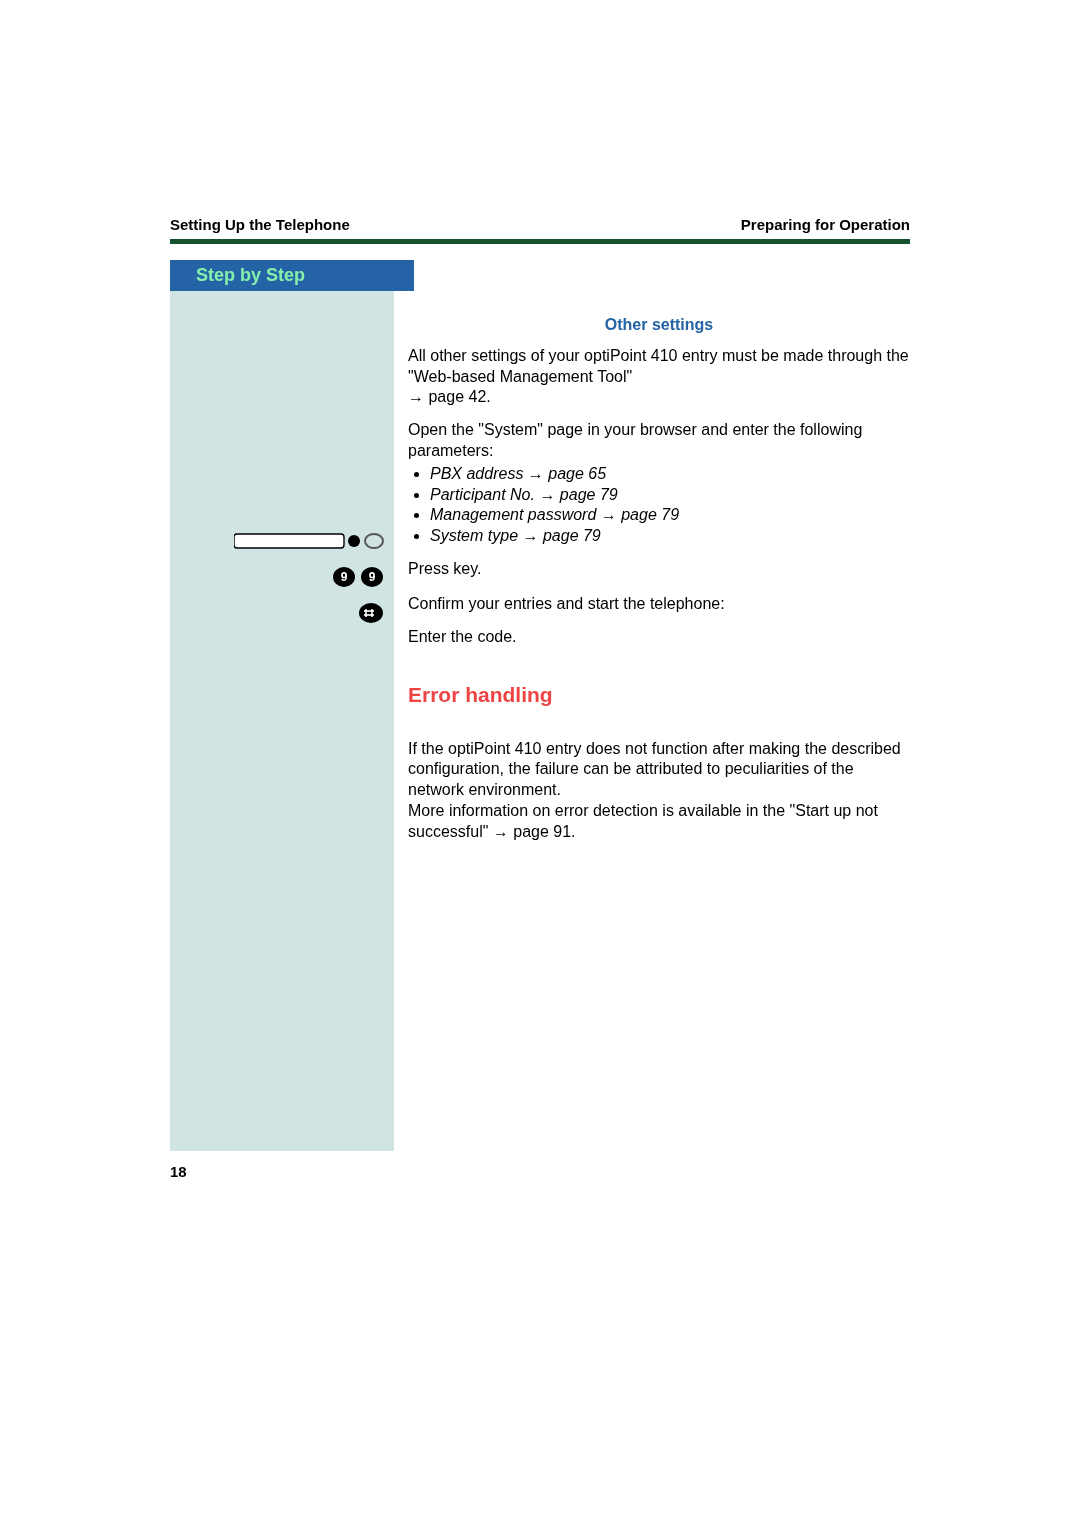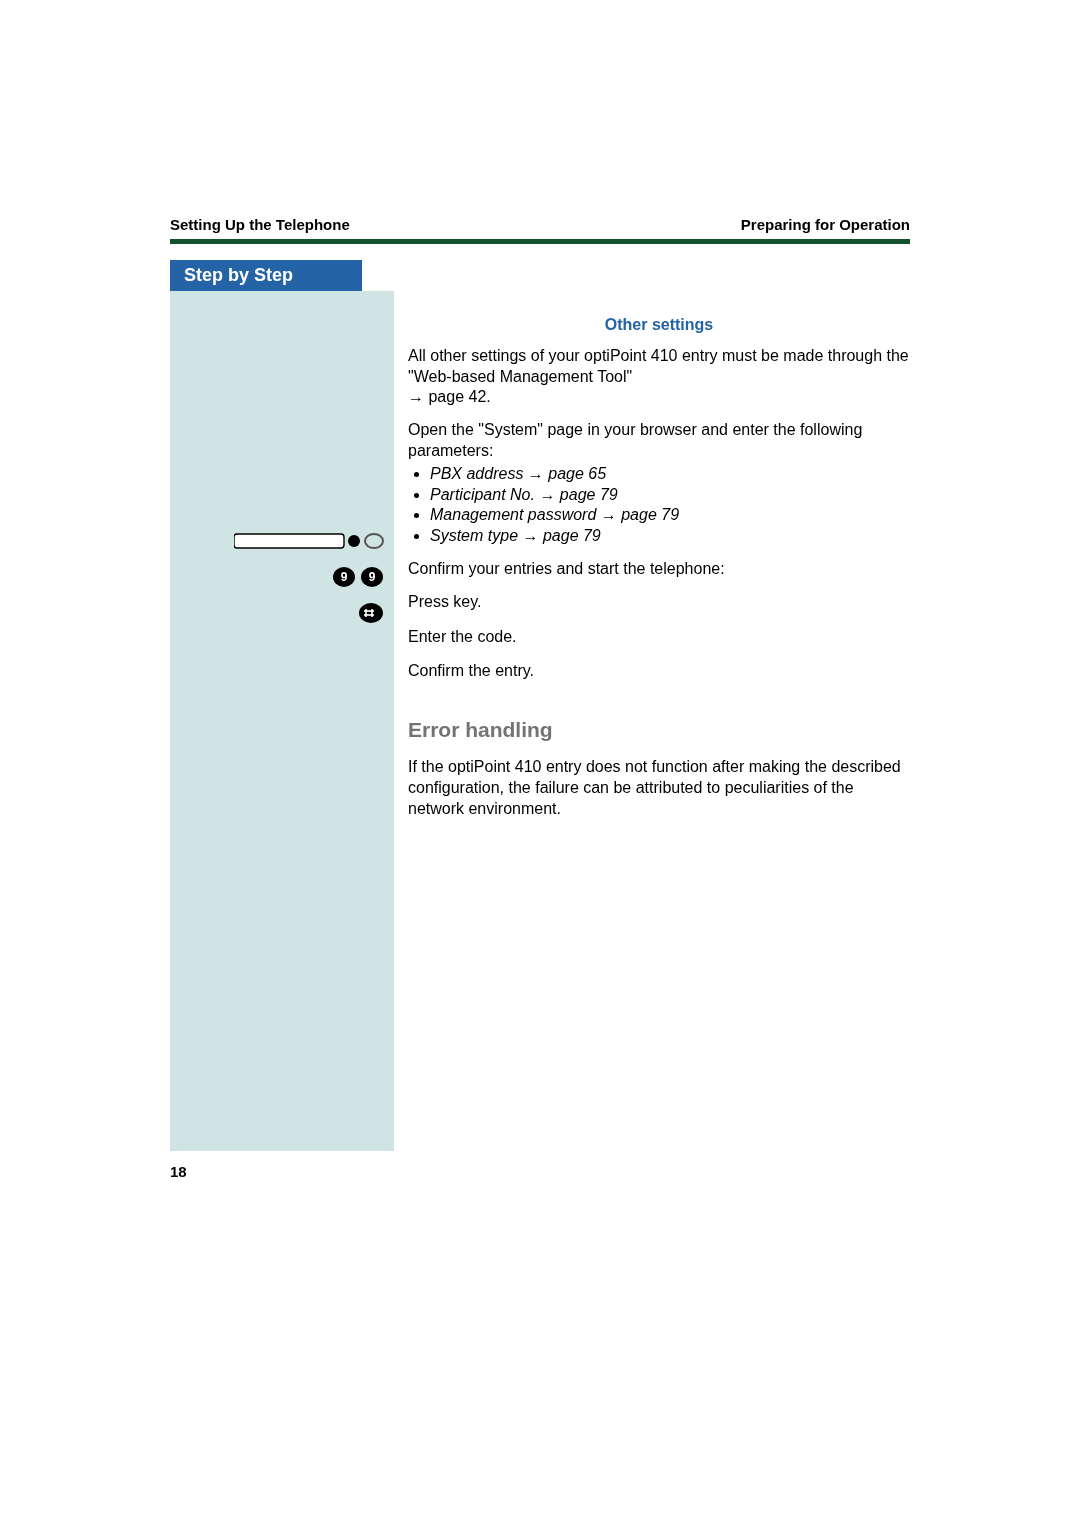--- a/index.html
+++ b/index.html
@@ -19,25 +19,25 @@
     display:flex;
     justify-content:space-between;
     font-size:15px;
     font-weight:700;
     padding-bottom:6px;
     border-bottom:5px solid #14532d;
     margin-bottom:16px;
   }
   .sidebar-head{
     background:#2463a5;
-    color:#ffffff;
+    color:#86efac;
     font-size:18px;
     font-weight:700;
-    padding:5px 14px;
-    width:192px;
+    padding:5px 26px;
+    width:244px;
     box-sizing:border-box;
   }
   .columns{
     display:flex;
     align-items:stretch;
   }
   .left-col{
     width:224px;
     background:#d1e4e4;
     flex:0 0 224px;
@@ -52,25 +52,25 @@
   }
   .h-blue-sm{
     color:#2463a5;
     font-weight:700;
     font-size:16px;
     margin-top:24px;
     margin-bottom:10px;
     text-align:center;
   }
   .h-blue-lg{
-    color:#737373;
+    color:#ef4444;
     font-weight:700;
     font-size:21px;
     margin-top:34px;
-    margin-bottom:14px;
+    margin-bottom:30px;
   }
   p{margin:0 0 12px 0;}
   ul{margin:0 0 12px 0;padding-left:22px;}
   li{margin:0;font-style:italic;}
   .arrow{font-family:Arial,sans-serif;}
   .step-icons{
     width:224px;
     flex:0 0 224px;
     box-sizing:border-box;
     text-align:right;
@@ -168,28 +168,30 @@
           <span>Participant No. </span><span class="arrow">→</span><span> page 79</span>
         </li>
         <li>
           <span>Management password </span><span class="arrow">→</span><span> page 79</span>
         </li>
         <li>
           <span>System type </span><span class="arrow">→</span><span> page 79</span>
         </li>
       </ul>
 
+      <p style="margin-bottom:14px;">Press key.</p>
+
       <p>Confirm your entries and start the telephone:</p>
-
-      <p style="margin-bottom:14px;">Press key.</p>
       <p style="margin-bottom:14px;">Enter the code.</p>
-      <p>Confirm the entry.</p>
 
 
       <div class="h-blue-lg">Error handling</div>
 
       <p style="margin-bottom:0;">If the optiPoint 410 entry does not function after making the described configuration, the failure can be attributed to peculiarities of the network environment.</p>
+      <p>
+        <span>More information on error detection is available in the "Start up not successful" </span><span class="arrow">→</span><span> page 91.</span>
+      </p>
 
     </div>
   </div>
 </div>
 
 <div class="page-num">18</div>
 
 </body></html>

